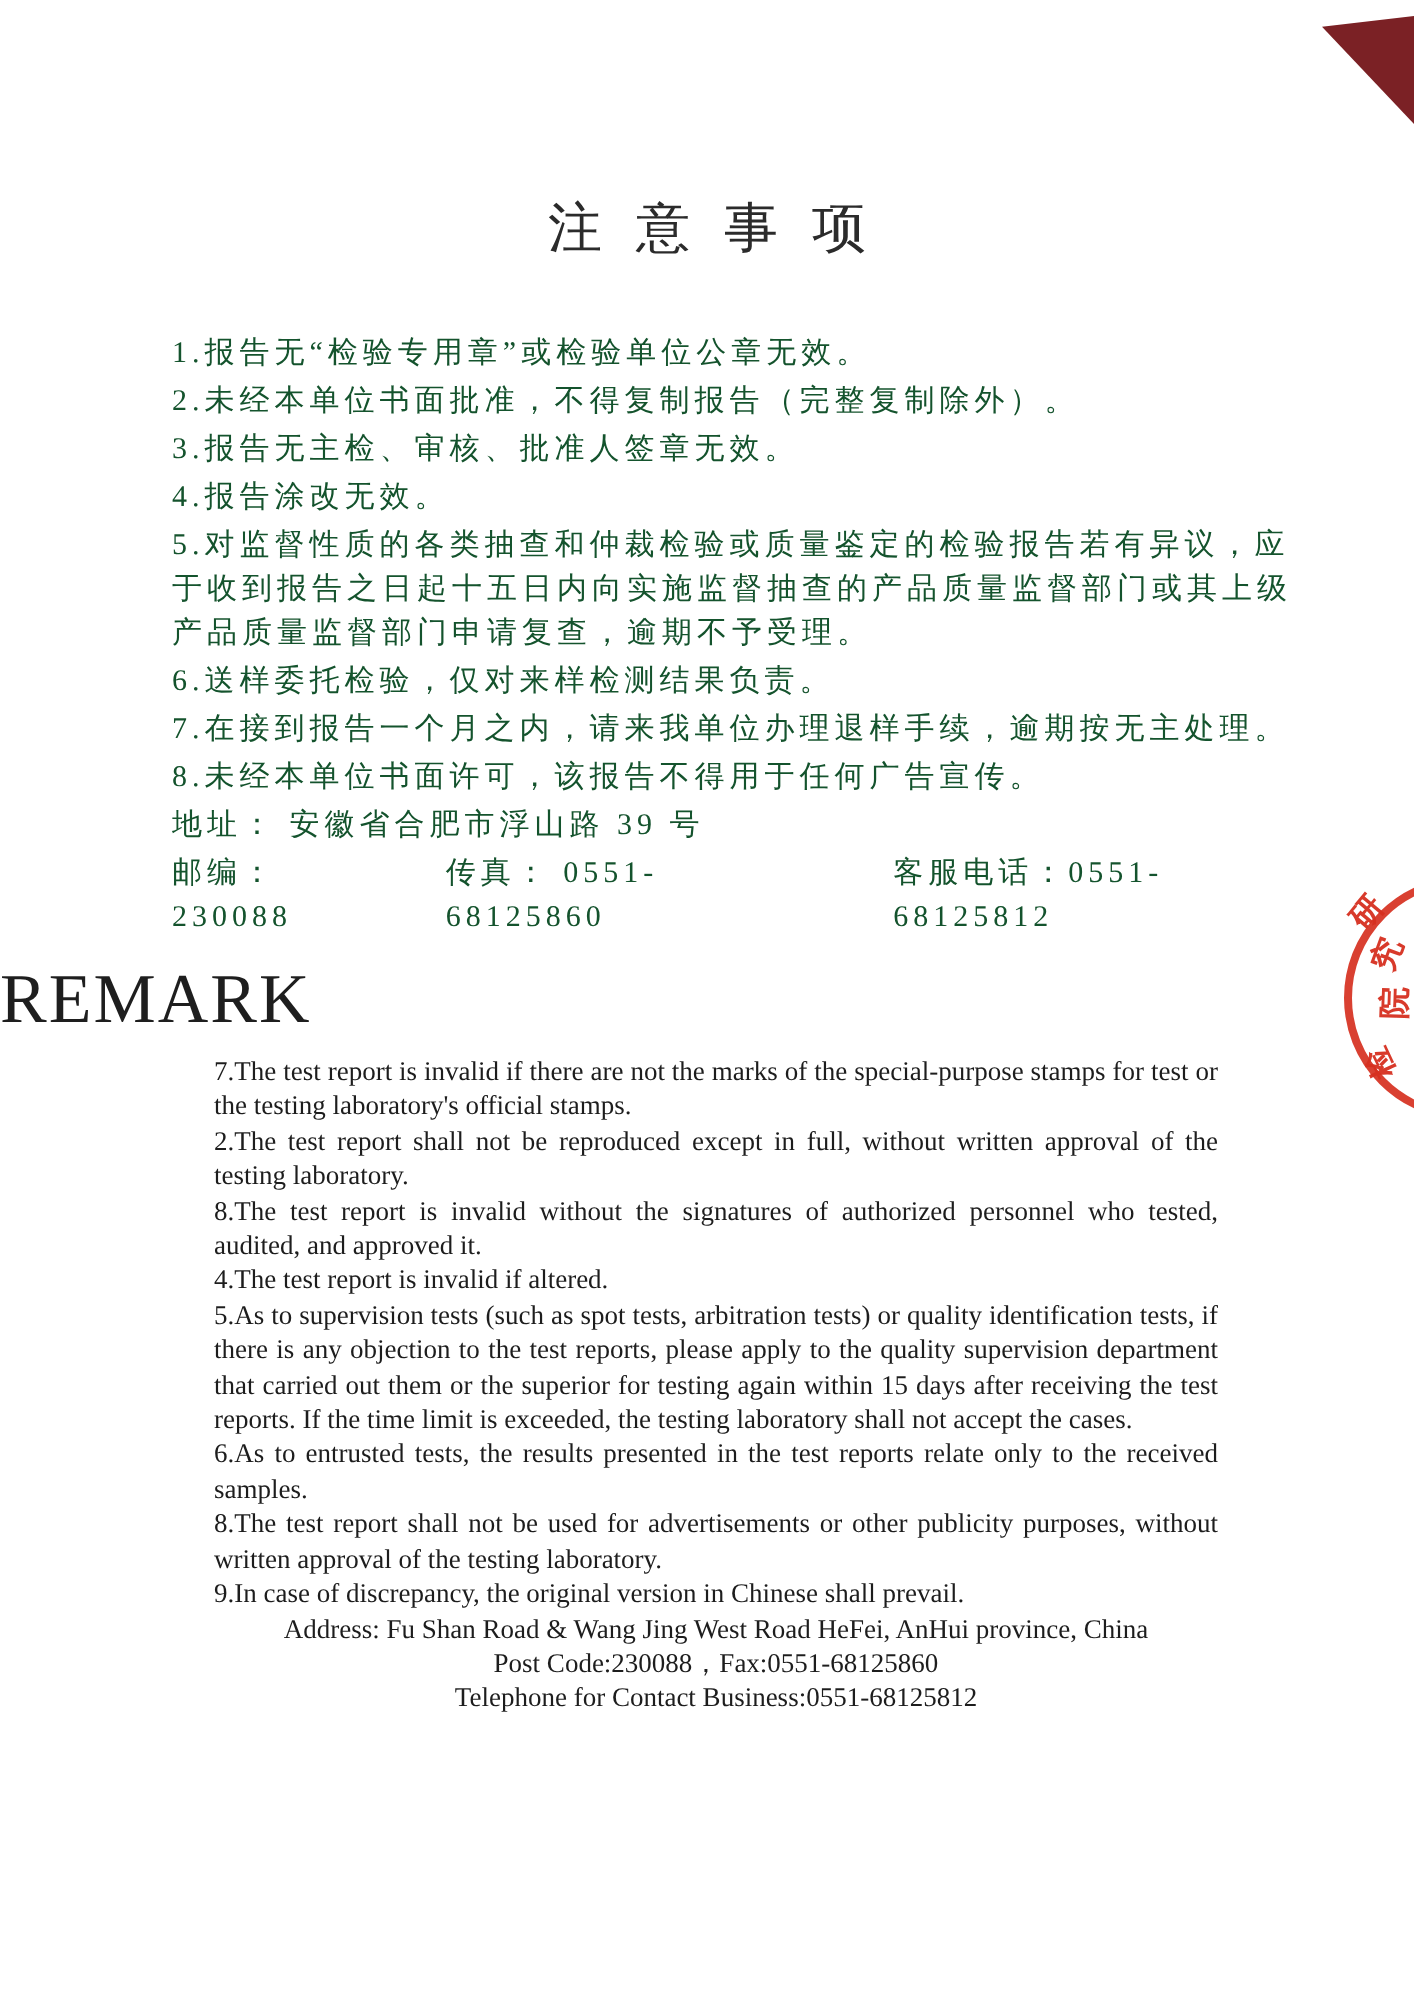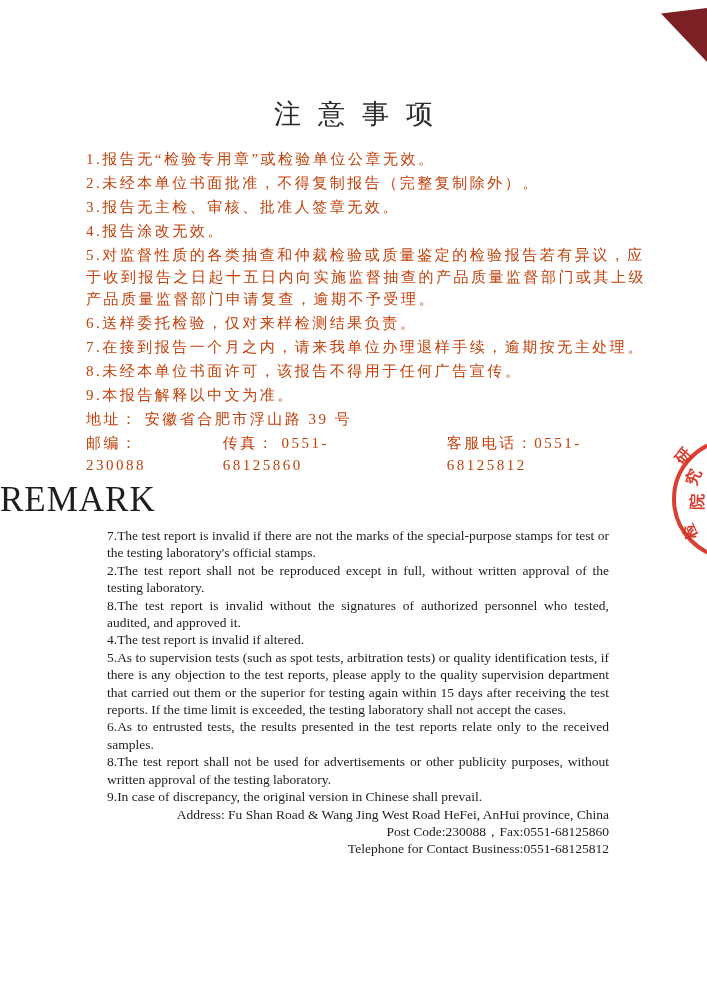--- a/index.html
+++ b/index.html
@@ -8,40 +8,40 @@
     background:#ffffff; overflow:hidden;
     font-family:"Liberation Serif","DejaVu Serif",serif;
   }
   
   .cn-title {
     position:absolute; top:96px; left:0; width:100%;
     text-align:center; font-size:27px; font-weight:500;
     letter-spacing:17px; text-indent:17px; color:#2b2b2b;
   }
   .cn-body {
-    position:absolute; top:148px; left:86px; width:574px;
+    position:absolute; top:166px; left:86px; width:574px;
     font-size:15px; line-height:22px; letter-spacing:2.5px;
-    color:#c2410c;
+    color:#14532d;
   }
   .cn-body p { margin:0 0 2px 0; }
   .cn-contact-row { display:flex; margin-top:2px; }
   .cn-contact-row .fax { margin-left:19px; }
   .cn-contact-row .svc { margin-left:39px; }
   
   .en-title {
     position:absolute; top:480px; left:0; width:100%;
     text-align:left; font-size:35px; color:#1e1e1e;
     letter-spacing:1px; font-weight:400;
   }
   .en-body {
     position:absolute; top:527px; left:107px; width:502px;
     font-size:13.5px; line-height:17.4px; color:#1d1d1d;
   }
   .en-body p { margin:0; text-align:justify; }
-  .en-body p.noj { text-align:right; }
+  .en-body p.noj { text-align:center; }
   
   .stamp-ring {
     position:absolute; left:672px; top:438px; width:114px; height:114px;
     border:4px solid #d63020; border-radius:50%; opacity:0.92;
   }
   .stamp-char {
     position:absolute; color:#d63020; font-weight:bold; font-size:16px;
     letter-spacing:0; opacity:0.95;
   }
   .sc0 { left:676px; top:446px; transform:rotate(-50deg); }
@@ -66,21 +66,20 @@
 
   <div class="cn-body">
     <p>1.报告无“检验专用章”或检验单位公章无效。</p>
     <p>2.未经本单位书面批准，不得复制报告（完整复制除外）。</p>
     <p>3.报告无主检、审核、批准人签章无效。</p>
     <p>4.报告涂改无效。</p>
     <p>5.对监督性质的各类抽查和仲裁检验或质量鉴定的检验报告若有异议，应于收到报告之日起十五日内向实施监督抽查的产品质量监督部门或其上级产品质量监督部门申请复查，逾期不予受理。</p>
     <p>6.送样委托检验，仅对来样检测结果负责。</p>
     <p>7.在接到报告一个月之内，请来我单位办理退样手续，逾期按无主处理。</p>
     <p>8.未经本单位书面许可，该报告不得用于任何广告宣传。</p>
-    <p>9.本报告解释以中文为准。</p>
     <p>地址： 安徽省合肥市浮山路 39 号</p>
     <div class="cn-contact-row">
       <span>邮编： 230088</span>
       <span class="fax">传真： 0551-68125860</span>
       <span class="svc">客服电话：0551-68125812</span>
     </div>
   </div>
 
   <div class="en-title">REMARK</div>
 

